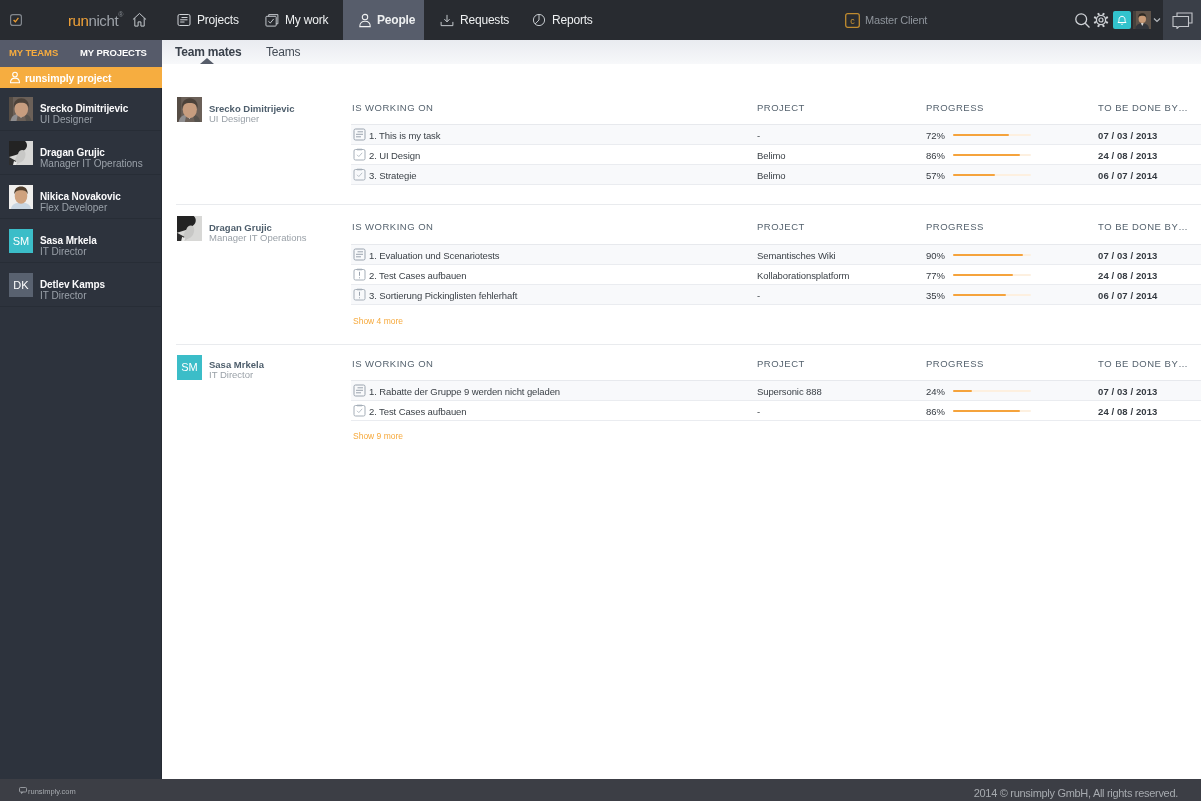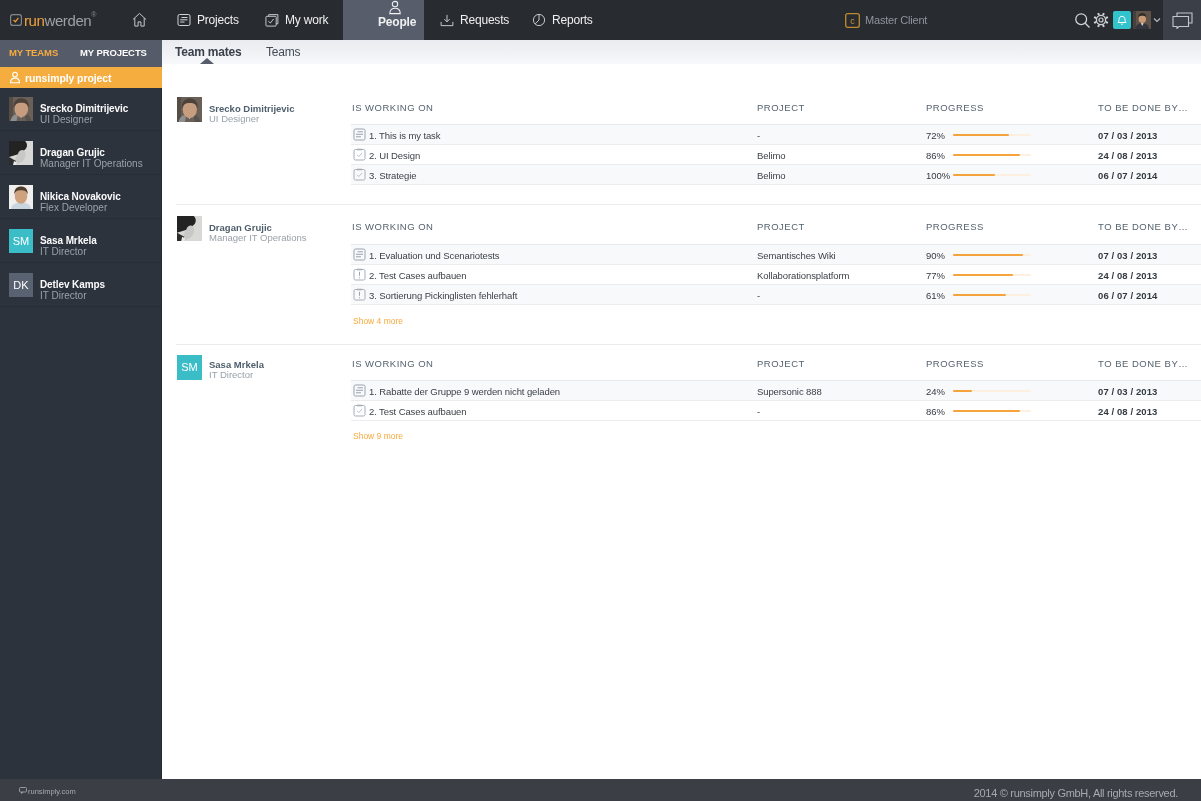--- a/index.html
+++ b/index.html
@@ -10,21 +10,21 @@
 
 #navbar { left:0; top:0; width:1201px; height:40px; background:#282b30; }
 #nav-right-sec { left:1163px; top:0; width:38px; height:40px; background:#3a3f48; }
 .navitem { position:absolute; top:0; height:40px; display:flex; align-items:center; color:#eef0f1; font-size:12px; letter-spacing:-0.2px; }
 .navitem svg { flex:none; }
 #nav-active { left:343px; top:0; width:81px; height:40px; background:#575d6b; }
 
 
 #logo { left:10px; top:0; height:40px; display:flex; align-items:center; }
 #logo .word { font-size:15px; letter-spacing:-0.4px; }
-#logo .run { color:#f2a338; }
+#logo .run { color:#f2a338;margin-left:44px; }
 #logo .simply { color:#9da2a8; }
 
 
 
 #sidebar { left:0; top:40px; width:162px; height:739px; background:#2d333d; border-right:1px solid #262b33; }
 #side-tabs { left:0; top:0; width:162px; height:36px; background:#565b6a; }
 #side-tabs span { position:absolute; top:6.5px; font-weight:bold; font-size:9.5px; letter-spacing:-0.1px; white-space:nowrap; }
 #side-tabs .t1 { color:#f6ac3f; left:9px; }
 #side-tabs .t2 { color:#fdfdfd; left:80px; }
 #side-proj { left:0; top:27px; width:182px; height:21px; background:#f6ad40; display:flex; align-items:center; }
@@ -71,21 +71,21 @@
 <body>
 
 <div class="abs" id="navbar"></div>
 <div class="abs" id="nav-right-sec"></div>
 <div class="abs" id="nav-active"></div>
 <div class="abs" id="logo">
   <svg width="12" height="12" viewBox="0 0 12 12" style="margin-right:2px">
       <rect x="0.6" y="0.6" width="10.8" height="10.8" rx="2.2" fill="none" stroke="#82878d" stroke-width="1.2"></rect>
       <path d="M3.6 6 L5.4 7.8 L8.4 3.9" fill="none" stroke="#ef9f31" stroke-width="1.3"></path>
     </svg>
-  <span class="word"><span class="run">run</span><span class="simply">werden</span></span>
+  <span class="word"><span class="run">run</span><span class="simply">nicht</span></span>
     <span style="color:#878c92; font-size:7px; position:relative; top:-6px;">®</span>
 </div>
 
 <div class="navitem" style="left:132px">
   <svg width="15" height="16" viewBox="0 0 16 16" fill="none" stroke="#cfd3d7" stroke-width="1">
       <path d="M1 7.5 L8 1 L15 7.5"></path>
       <path d="M3 6 V14.5 H6.5 V10 H9.5 V14.5 H13 V6"></path>
     </svg>
 </div>
 <div class="navitem" style="left:177px">
@@ -96,21 +96,21 @@
   <span>Projects</span>
 </div>
 <div class="navitem" style="left:265px">
   <svg width="14" height="15" viewBox="0 0 15 15" fill="none" stroke="#cfd3d7" stroke-width="1" style="margin-right:6px">
       <path d="M4 3 V1.2 H13.8 V11 H12"></path>
       <rect x="1" y="3" width="11" height="10.5" rx="1"></rect>
       <path d="M3.6 8.3 L5.7 10.2 L9.3 5.8"></path>
     </svg>
   <span>My work</span>
 </div>
-<div class="navitem" style="left:378px; font-weight:bold;flex-direction:column;">
+<div class="navitem" style="left:358px; font-weight:bold;">
   <svg width="14" height="15" viewBox="0 0 16 17" fill="none" stroke="#f1f2f3" stroke-width="1.2" style="margin-right:5px">
       <circle cx="8" cy="4.6" r="3.1"></circle>
       <path d="M2 15.5 C2 10.8 5 9.3 8 9.3 C11 9.3 14 10.8 14 15.5 Z"></path>
     </svg>
   <span>People</span>
 </div>
 <div class="navitem" style="left:440px">
   <svg width="14" height="15" viewBox="0 0 15 15" fill="none" stroke="#cfd3d7" stroke-width="1" style="margin-right:6px">
       <path d="M7.5 1.5 V8.5 M4.7 6 L7.5 9 L10.3 6"></path>
       <path d="M1.2 9 V13 H13.8 V9"></path>
@@ -282,21 +282,21 @@
     <span class="date">24 / 08 / 2013</span>
   </div>
   <div class="trow" style="top:125px">
     <svg class="ticon" width="13" height="13" viewBox="0 0 13 13" fill="none" stroke="#a5aeb8" stroke-width="1">
         <path d="M4 1.5 H9" stroke-width="1.6"></path>
         <rect x="1" y="1.5" width="11" height="10.5" rx="1.5"></rect>
         <path d="M4 6.8 L5.8 8.6 L9.2 4.8" stroke="#b8c0c8"></path>
       </svg>
     <span class="task">3. Strategie</span>
       <span class="proj">Belimo</span>
-      <span class="pct">100%</span>
+      <span class="pct">57%</span>
     <div class="pbar">
         <div class="fill" style="width:42px"></div>
       </div>
     <span class="date">06 / 07 / 2014</span>
   </div>
   <div class="hline" style="left:14px; top:164px; width:1025px; background:#e9ebee"></div>
 
   <svg class="gav" style="left:15px; top:176px" viewBox="0 0 24 24">
       <rect width="24" height="24" fill="#d8d8d6"></rect>
       <path d="M0 0 H16 C19 2.5 18.5 7 15.5 9 L10 13 L0 16 Z" fill="#232323"></path>
@@ -339,21 +339,21 @@
     <span class="date">24 / 08 / 2013</span>
   </div>
   <div class="trow" style="top:245px">
     <svg class="ticon" width="13" height="13" viewBox="0 0 13 13" fill="none" stroke="#a5aeb8" stroke-width="1">
         <path d="M4 1.5 H9" stroke-width="1.6"></path>
         <rect x="1" y="1.5" width="11" height="10.5" rx="1.5"></rect>
         <path d="M6.5 3.8 V7.8 M6.5 9.3 V10.3" stroke="#9aa3ae"></path>
       </svg>
     <span class="task">3. Sortierung Pickinglisten fehlerhaft</span>
       <span class="proj">-</span>
-      <span class="pct">61%</span>
+      <span class="pct">35%</span>
     <div class="pbar">
         <div class="fill" style="width:53px"></div>
       </div>
     <span class="date">06 / 07 / 2014</span>
   </div>
   <span class="showmore" style="left:191px; top:276px">Show 4 more</span>
   <div class="hline" style="left:14px; top:304px; width:1025px; background:#e9ebee"></div>
 
   <div class="gav initav" style="left:15px; top:314.5px; background:#3bbdc8; font-size:11px">SM</div>
   <span class="grp-name" style="left:47px; top:318.5px">Sasa Mrkela</span>

